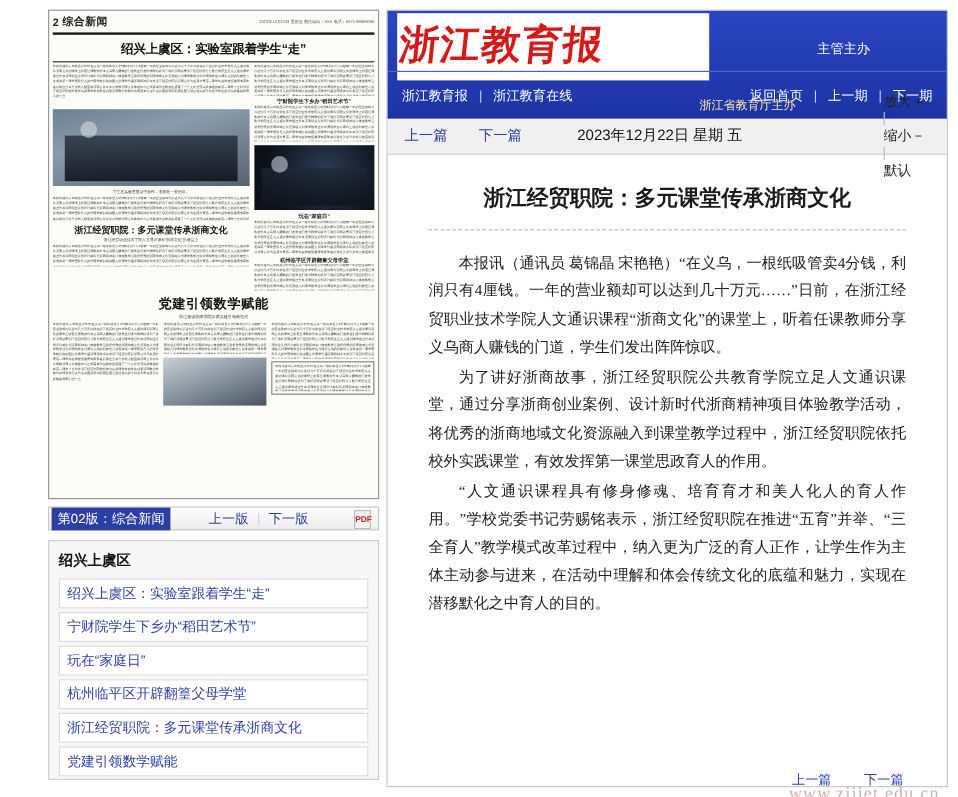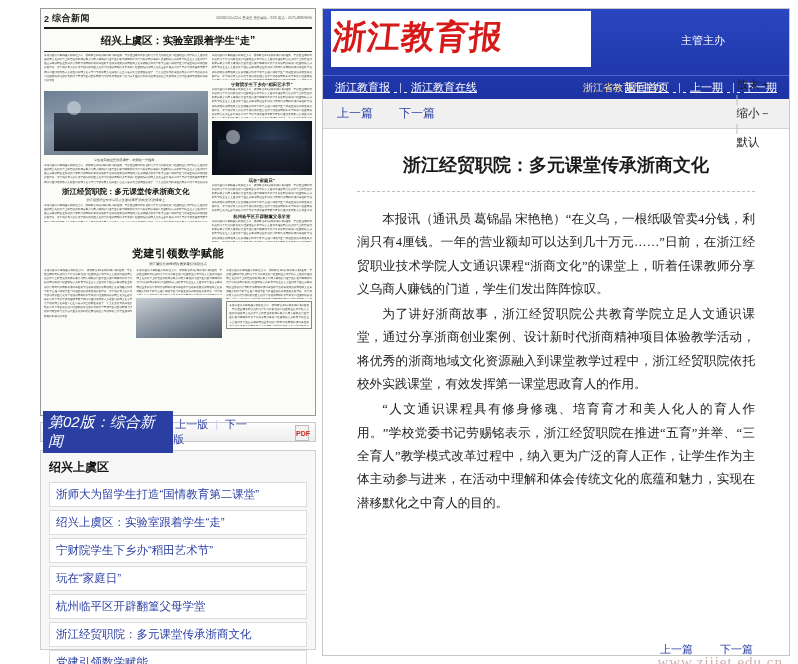--- a/index.html
+++ b/index.html
@@ -120,23 +120,22 @@
   #page-bar {
     position: relative;
     margin-top: 6px;
     width: 276px; height: 20px;
     border: 1px solid #c9c9c9;
     background: linear-gradient(#fdfdfd,#ededed);
     display: flex; align-items: center;
   }
   #page-bar .pb-label {
     background: #2b3fa3; color: #fff;
-    font-size: 15px; padding: 2px 5px;
+    font-size: 11px; padding: 2px 5px;
     margin-left: 2px;
-    font-style: italic;
   }
   #page-bar .pb-links {
     margin-left: auto; margin-right: 56px;
     font-size: 11px; color: #2b3fa3;
   }
   #page-bar .pb-links a { color: #2b3fa3; text-decoration: none; margin: 0 2px; }
   #page-bar .pdf-ico {
     position: absolute; right: 6px; top: 2px;
     width: 14px; height: 16px; background: #f3f3f3;
     border: 1px solid #bbb;
@@ -199,24 +198,24 @@
   #mh-right1 {
     position: absolute; left: 260px; top: 24px;
     font-size: 10px; color: #ffe9a8; margin-top: 48px;
   }
   #mh-right2 {
     position: absolute; left: 358px; top: 24px;
     font-size: 11px; color: #ffffff;
   }
   #mh-nav {
     position: absolute; left: 0; bottom: 0;
-    width: 100%; height: 24px;
+    width: 100%; height: 40px;
     border-top: 1px solid #4a63cd;
     font-size: 11px; color: #ffffff;
-    display: flex; align-items: center; text-decoration: underline;
+    display: flex; align-items: center;
   }
   #mh-nav .nl { color: #fff; text-decoration: none; margin: 0 4px; }
   #mh-nav .left { margin-left: 8px; }
   #mh-nav .right { margin-left: auto; margin-right: 8px; }
   .sep { color: #c5cdf2; margin: 0 2px; }
 
   
   #toolbar {
     position: relative;
     height: 30px;
@@ -342,21 +341,20 @@
       <span class="pb-links">
         <a href="#">上一版</a>
         <span class="sep">|</span>
         <a href="#">下一版</a>
       </span>
       <span class="pdf-ico">PDF</span>
     </div>
 
     <div id="list-panel">
       <h3>绍兴上虞区</h3>
-      <div class="art-item">浙师大为留学生打造“国情教育第二课堂”</div>
       <div class="art-item">绍兴上虞区：实验室跟着学生“走”</div>
       <div class="art-item">宁财院学生下乡办“稻田艺术节”</div>
       <div class="art-item">玩在“家庭日”</div>
       <div class="art-item">杭州临平区开辟翻篁父母学堂</div>
       <div class="art-item">浙江经贸职院：多元课堂传承浙商文化</div>
       <div class="art-item">党建引领数学赋能</div>
     </div>
   </div>
 
   <div id="right-col">
@@ -378,20 +376,21 @@
           <a class="nl" href="#">上一期</a>
           <span class="sep">|</span>
           <a class="nl" href="#">下一期</a>
         </span>
       </div>
     </div>
 
     <div id="toolbar">
       <a class="tb-prev" href="#">上一篇</a>
       <a class="tb-next" href="#">下一篇</a>
+      <span class="tb-date">2023年12月22日 星期 五</span>
       <span class="tb-zoom">
         <span class="zbtn">放大＋</span>
         <span class="zsep">|</span>
         <span class="zbtn">缩小－</span>
         <span class="zsep">|</span>
         <span class="zbtn">默认</span>
       </span>
     </div>
 
     <div id="article">

